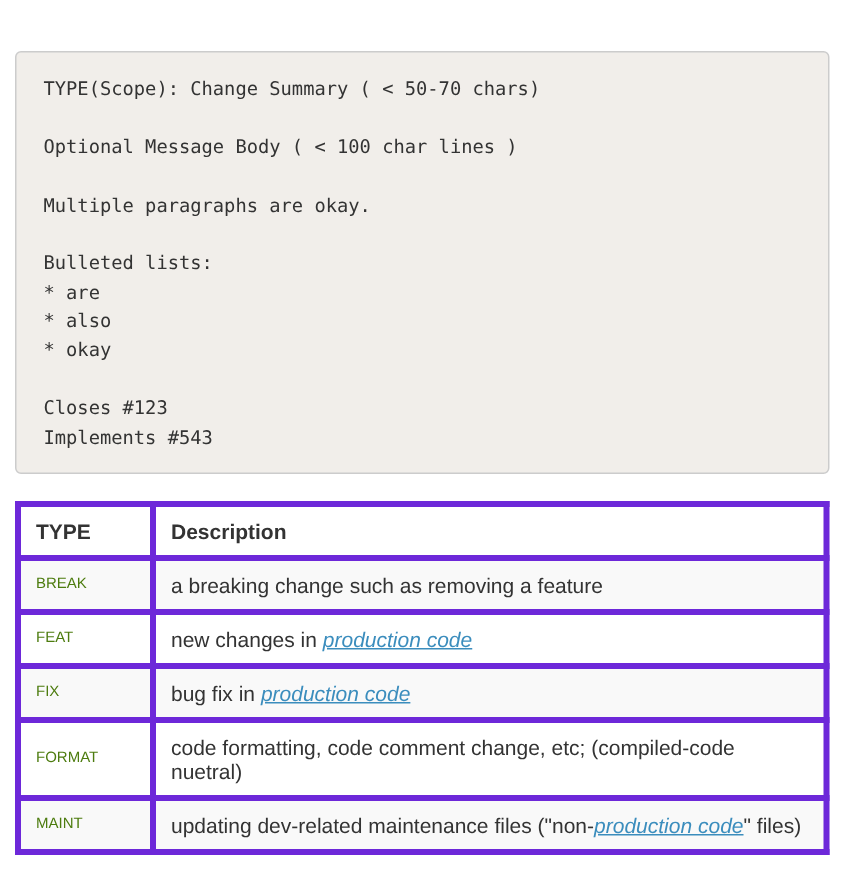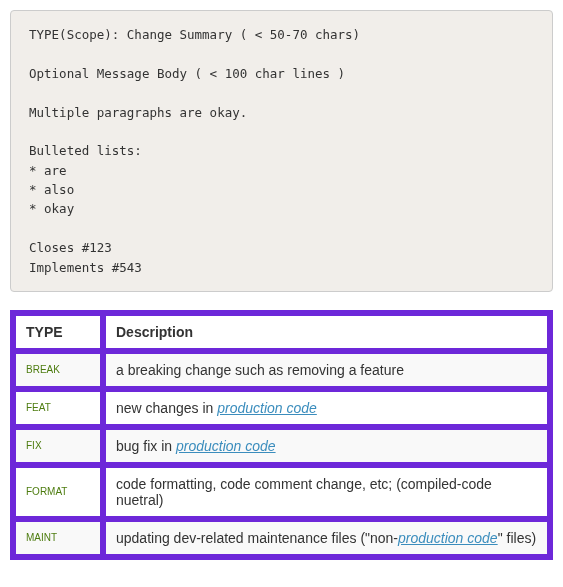--- a/index.html
+++ b/index.html
@@ -16,28 +16,29 @@
     background: #f1eeea;
     border: 1px solid #ccc;
     border-radius: 4px;
     padding: 14px 18px;
     font-family: 'Monaco', 'Menlo', 'Consolas', monospace;
     font-size: 12.5px;
     line-height: 1.55;
     white-space: pre-wrap;
     color: #333;
     margin-bottom: 18px;
+    margin-top: 24px;
   }
   table.types {
     width: 100%;
     border-collapse: collapse;
     font-size: 14px;
   }
   table.types th, table.types td {
-    border: 6px solid #6d28d9;
+    border: 4px solid #6d28d9;
     padding: 8px 10px;
     text-align: left;
     vertical-align: middle;
   }
   table.types th {
     background: #fff;
     font-weight: bold;
     font-size: 14px;
   }
   table.types tr.odd td { background: #f9f9f9; }

